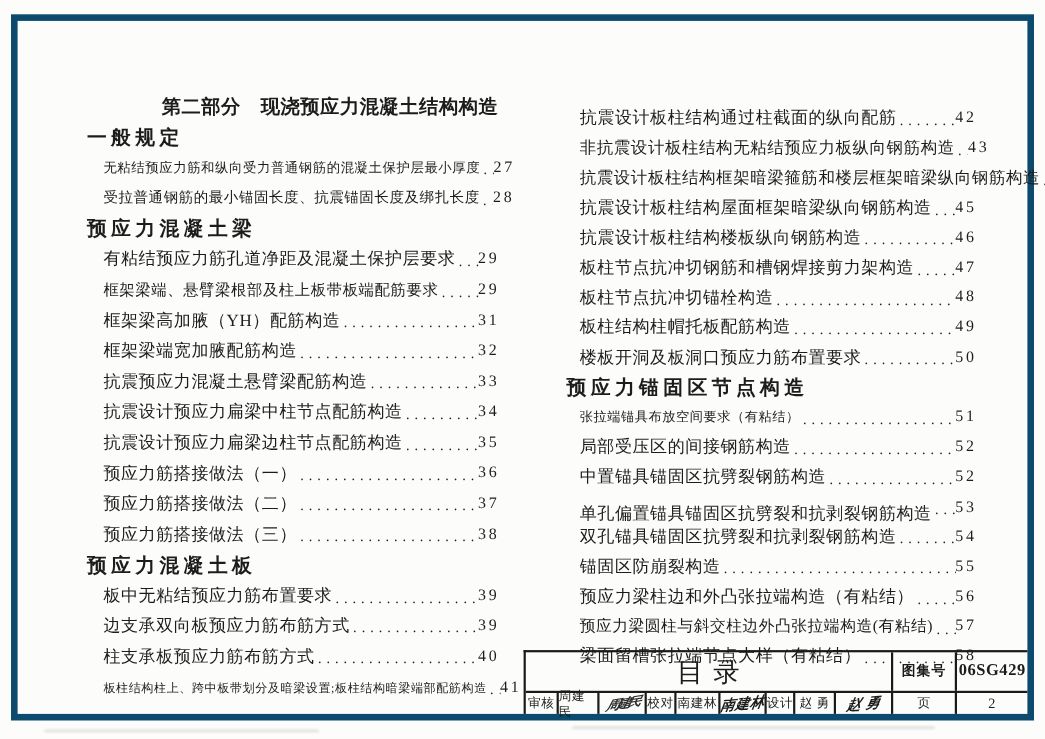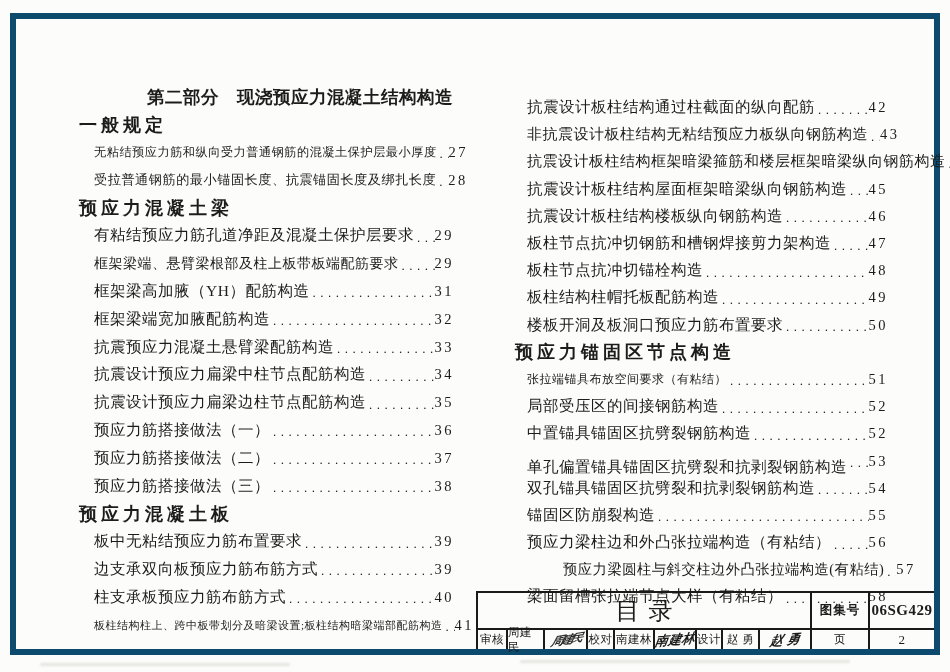--- a/index.html
+++ b/index.html
@@ -252,21 +252,21 @@
           <span class="label" style="font-size: 15.5px;">锚固区防崩裂构造</span>
           <span class="dots">..........................................................................................</span>
           <span class="pagenum">55</span>
         </div>
         <div class="toc-row toc-entry">
           <span class="label" style="font-size: 15.5px;">预应力梁柱边和外凸张拉端构造（有粘结）</span>
           <span class="dots">..........................................................................................</span>
           <span class="pagenum">56</span>
         </div>
         <div class="toc-row toc-entry">
-          <span class="label" style="font-size: 14.3px; margin-left: 36px;">预应力梁圆柱与斜交柱边外凸张拉端构造(有粘结)</span>
+          <span class="label" style="font-size: 14.3px;">预应力梁圆柱与斜交柱边外凸张拉端构造(有粘结)</span>
           <span class="dots">..........................................................................................</span>
           <span class="pagenum">57</span>
         </div>
         <div class="toc-row toc-entry">
           <span class="label" style="font-size: 15.5px;">梁面留槽张拉端节点大样（有粘结）</span>
           <span class="dots">..........................................................................................</span>
           <span class="pagenum">58</span>
         </div>
       </div>
 

